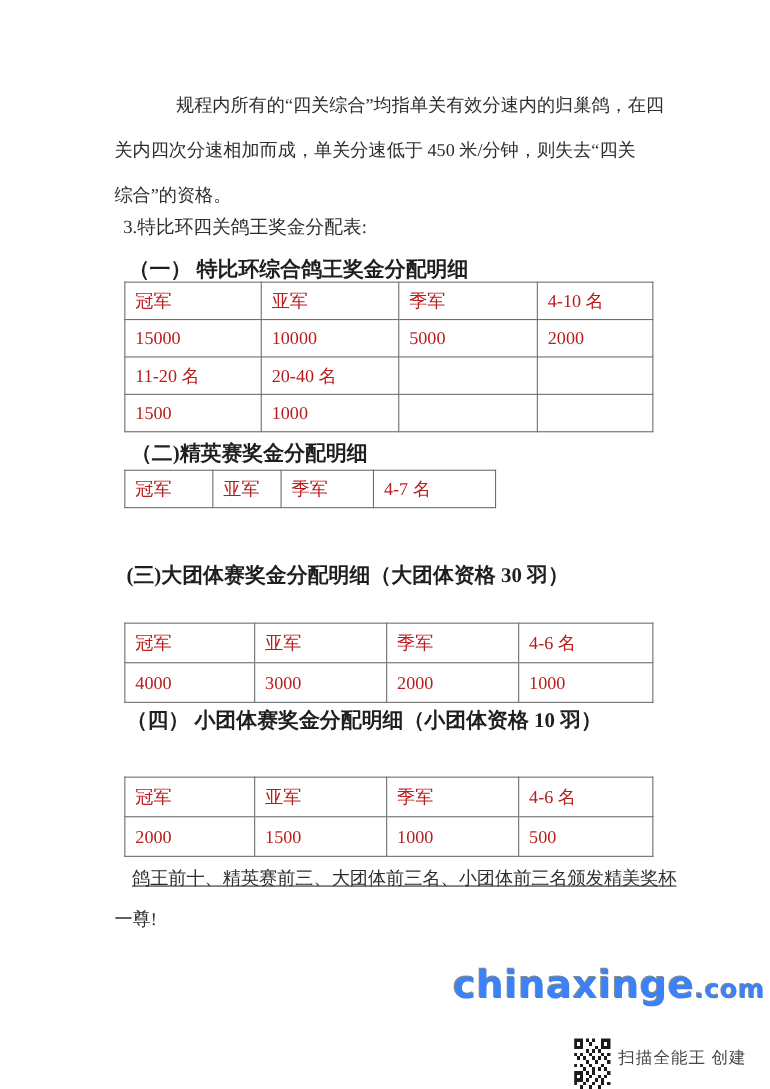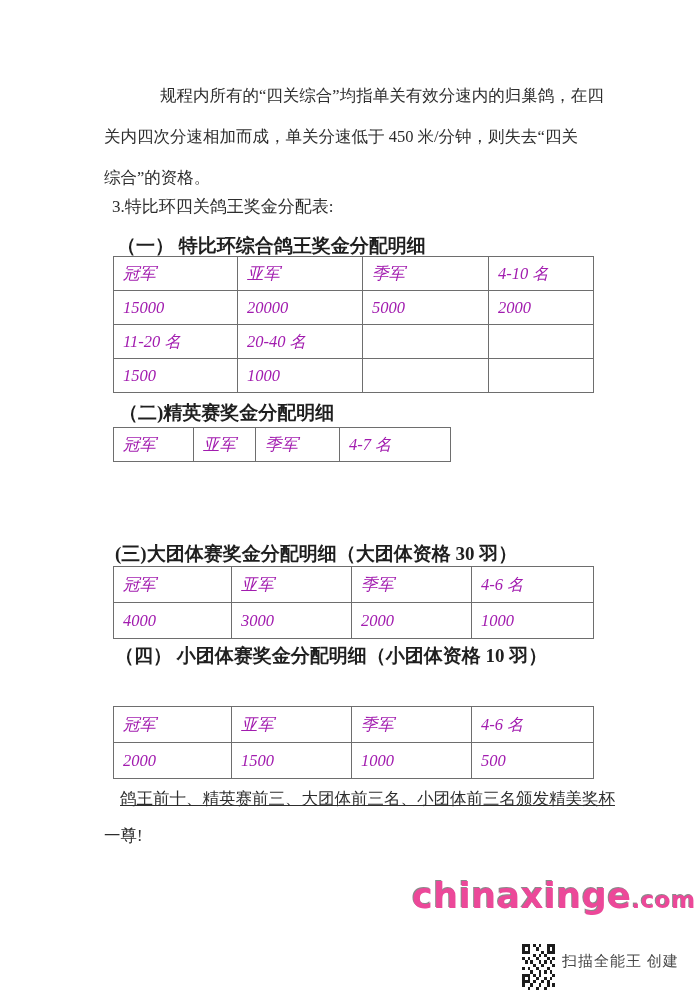--- a/index.html
+++ b/index.html
@@ -36,35 +36,34 @@
     table-layout: fixed;
     background: #ffffff;
   }
   table.prize td {
     border: 1px solid #6e6e6e;
     font-size: 16.5px;
     padding: 0 4px 0 9px;
     vertical-align: middle;
     white-space: nowrap;
     overflow: hidden;
-    color: #a21caf;
-    font-style: italic;
+    color: #b91c1c;
   }
   table.t-a td, table.t-b td { height: 34px; }
   table.t-c td, table.t-d td { height: 36px; }
 
   .wm-en {
     position: absolute;
     left: 412px;
     top: 877px;
     font-family: "DejaVu Sans", sans-serif;
     font-weight: bold;
     font-size: 35px;
     line-height: 1.1;
-    color: #ec4899;
+    color: #3b82f6;
     letter-spacing: 0.5px;
     text-shadow: -1px -1px 0 #8a8a8a, 2px 2px 0 #ffffff;
     white-space: nowrap;
   }
   .wm-en .wm-suffix { font-size: 23px; }
   .wm-cn {
     position: absolute;
     left: 489px;
     top: 928px;
     font-size: 17px;
@@ -109,21 +108,21 @@
       </colgroup>
     <tbody>
         <tr>
       <td>冠军</td>
       <td>亚军</td>
       <td>季军</td>
       <td>4-10 名</td>
     </tr>
     <tr>
       <td>15000</td>
-      <td>20000</td>
+      <td>10000</td>
       <td>5000</td>
       <td>2000</td>
     </tr>
     <tr>
       <td>11-20 名</td>
       <td>20-40 名</td>
       <td></td>
       <td></td>
     </tr>
     <tr>
@@ -146,21 +145,21 @@
     <tbody>
         <tr>
       <td>冠军</td>
       <td>亚军</td>
       <td>季军</td>
       <td>4-7 名</td>
     </tr>
   </tbody>
     </table>
 
-  <h3 class="sec-title" style="left:115px; top:542px;">(三)大团体赛奖金分配明细（大团体资格 30 羽）</h3>
+  <h3 class="sec-title" style="left:115px; top:512px;">(三)大团体赛奖金分配明细（大团体资格 30 羽）</h3>
   <table class="prize t-c" style="left:113px; top:566px; width:480px;">
     <colgroup>
         <col style="width:118px">
         <col style="width:120px">
         <col style="width:120px">
         <col style="width:122px">
       </colgroup>
     <tbody>
         <tr>
       <td>冠军</td>

